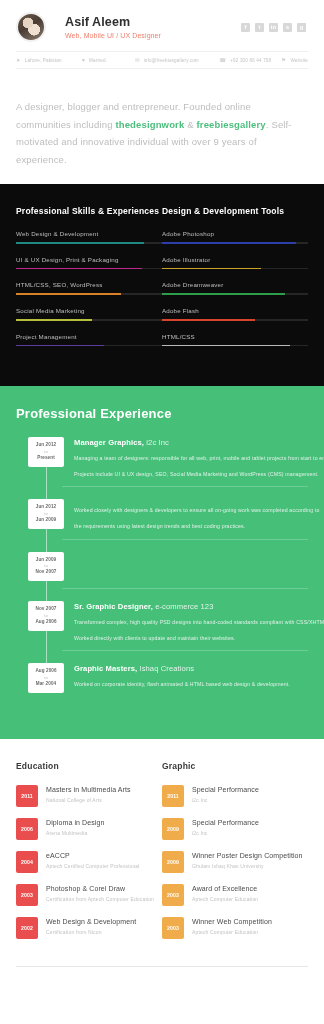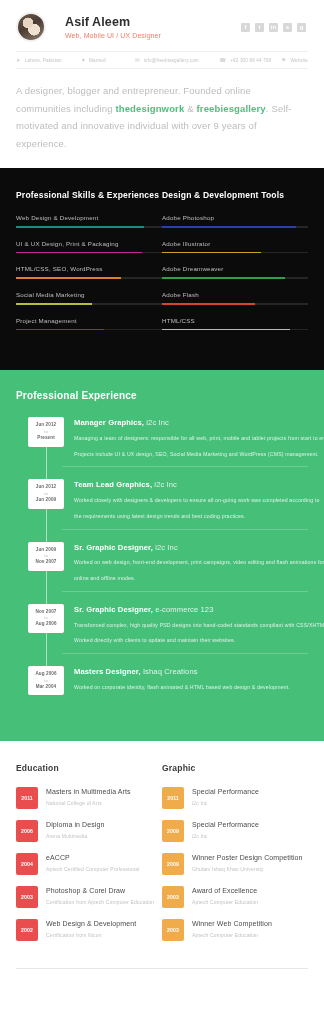--- a/index.html
+++ b/index.html
@@ -42,35 +42,35 @@
     border-bottom:1px solid #efefef;
     margin-top:9px;
     padding:5px 0;
     gap:0;
   }
   .contact-item { display:flex; align-items:center; font-size:4.6px; color:#c3c3c3; letter-spacing:.15px; white-space:nowrap; }
   .ci-0 { width:74px; } .ci-1 { width:60px; } .ci-2 { width:95px; } .ci-3 { width:70px; } .ci-4 { flex:1; }
   .ci-icon { color:#cfcfcf; font-size:5.5px; margin-right:4px; display:inline-block; }
 
   .intro { padding:13px 16px 16px 16px; }
-  .intro p { font-size:9.5px; line-height:1.85; color:#bdbdbd; letter-spacing:.15px; }
+  .intro p { font-size:9.5px; line-height:1.85; color:#bdbdbd; letter-spacing:.15px;margin-top:16px; }
   .intro b { color:#4cbf7e; font-weight:bold; }
 
   
   .skills { background:#0b0b0b; padding:22px 16px 28px 16px; display:flex; }
   .skills-col { flex:1; min-width:0; }
   .skills-h { font-size:8.5px; font-weight:bold; color:#ffffff; letter-spacing:.2px; margin-bottom:14px; }
   .skill { margin-bottom:12px; }
   .skill-label { font-size:6.2px; color:#bfbfbf; letter-spacing:.2px; margin-bottom:5px; white-space:nowrap; }
   .track { height:1.6px; width:100%; background:#262626; position:relative; }
   .fill { position:absolute; left:0; top:0; height:100%; }
 
   
   .exp { background:#46bf79; padding:20px 16px 26px 16px; position:relative; }
-  .exp-h { font-size:10px; font-weight:bold; color:#ffffff; letter-spacing:.2px; margin-bottom:16px; }
+  .exp-h { font-size:13px; font-weight:bold; color:#ffffff; letter-spacing:.2px; margin-bottom:16px; }
   .tl { position:relative; }
   .tl:before {
     content:""; position:absolute; left:30px; top:6px; bottom:10px;
     width:1px; background:rgba(255,255,255,.55);
   }
   .exp-row { display:flex; position:relative; padding-bottom:8px; margin-bottom:12px; }
   .exp-row.sep:after {
     content:""; position:absolute; left:46px; right:0; bottom:0; height:1px;
     background:rgba(255,255,255,.22);
   }
@@ -240,36 +240,30 @@
       </div>
     </div>
 
     <div class="exp-row sep">
       <div class="date-box">
         <div class="d-from">Jun 2012</div>
         <div class="d-mid">to</div>
         <div class="d-to">Jun 2009</div>
       </div>
       <div class="exp-body">
-        <div class="exp-title"><b>Team Lead Graphics,</b><span> i2c Inc</span></div>
         <div class="exp-desc">Worked closely with designers &amp; developers to ensure all on-going work was completed according to</div>
         <div class="exp-desc">the requirements using latest design trends and best coding practices.</div>
       </div>
     </div>
 
     <div class="exp-row sep">
       <div class="date-box">
         <div class="d-from">Jun 2009</div>
         <div class="d-mid">to</div>
         <div class="d-to">Nov 2007</div>
-      </div>
-      <div class="exp-body">
-        <div class="exp-title"><b>Sr. Graphic Designer,</b><span> i2c Inc</span></div>
-        <div class="exp-desc">Worked on web design, front-end development, print campaigns, video editing and flash animations for</div>
-        <div class="exp-desc">online and offline modes.</div>
       </div>
     </div>
 
     <div class="exp-row sep">
       <div class="date-box">
         <div class="d-from">Nov 2007</div>
         <div class="d-mid">to</div>
         <div class="d-to">Aug 2006</div>
       </div>
       <div class="exp-body">
@@ -279,21 +273,21 @@
       </div>
     </div>
 
     <div class="exp-row">
       <div class="date-box">
         <div class="d-from">Aug 2006</div>
         <div class="d-mid">to</div>
         <div class="d-to">Mar 2004</div>
       </div>
       <div class="exp-body">
-        <div class="exp-title"><b>Masters Designer,</b><span> Ishaq Creations</span></div>
+        <div class="exp-title"><b>Graphic Masters,</b><span> Ishaq Creations</span></div>
         <div class="exp-desc">Worked on corporate identity, flash animated &amp; HTML based web design &amp; development.</div>
       </div>
     </div>
 
   </div>
 </div>
 
 <div class="edu-wrap">
   <div class="edu-col">
     <div class="edu-h">Education</div>

